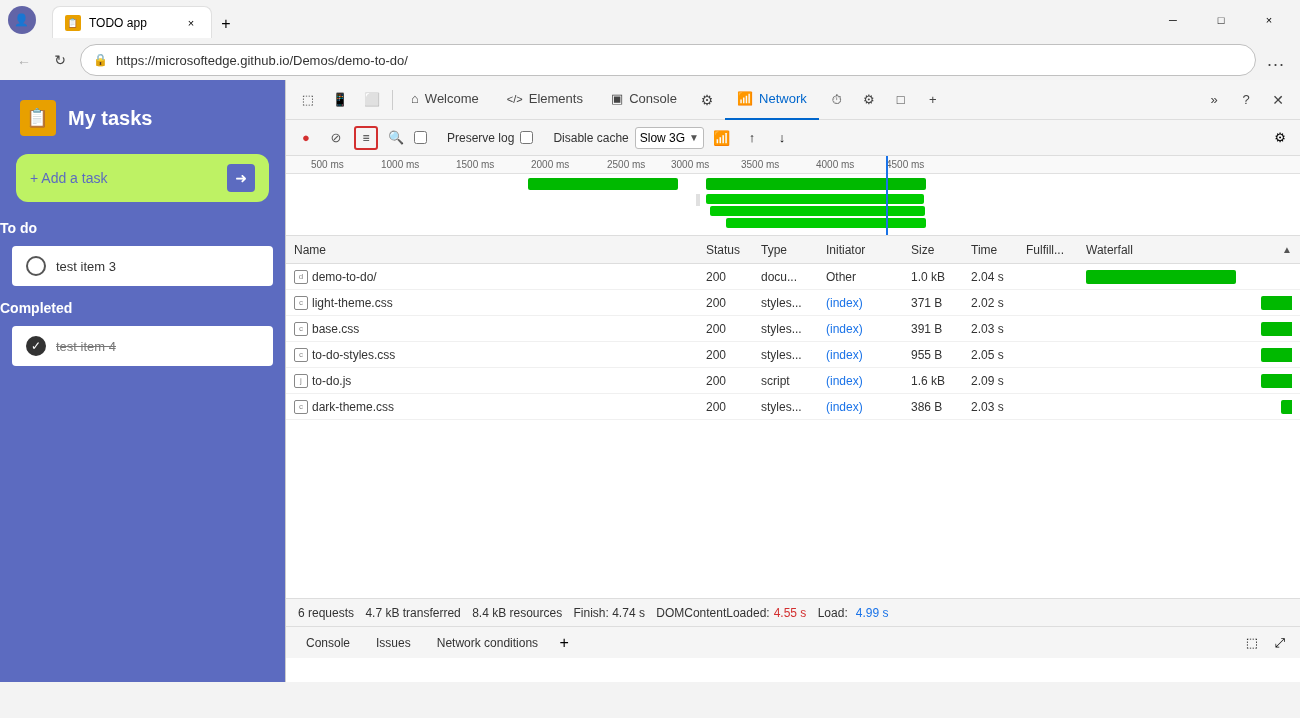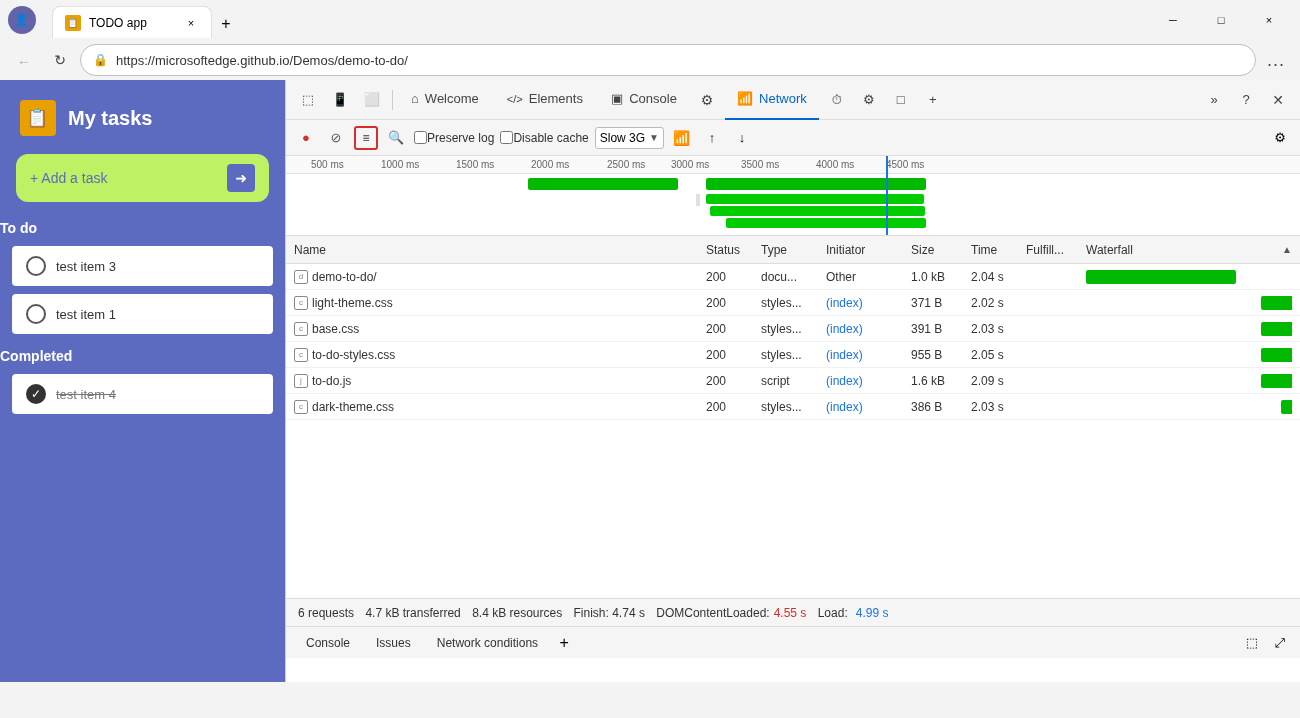--- a/index.html
+++ b/index.html
@@ -58,21 +58,21 @@
     .dt-spacer { flex: 1; }
     .dt-close-btn { width: 28px; height: 28px; border: none; background: transparent; cursor: pointer; display: flex; align-items: center; justify-content: center; font-size: 14px; color: #444; }
 
     
     .network-toolbar { display: flex; align-items: center; padding: 4px 8px; height: 36px; background: #f5f5f5; border-bottom: 1px solid #ddd; gap: 6px; }
     .nt-btn { width: 24px; height: 24px; border: none; background: transparent; cursor: pointer; border-radius: 3px; display: flex; align-items: center; justify-content: center; font-size: 13px; }
     .nt-btn.record { color: #d32f2f; }
     .nt-btn.clear { color: #555; }
     .nt-btn.filter { border: 2px solid #d32f2f; color: #333; font-size: 10px; }
     .nt-btn.search { color: #555; }
-    .nt-checkbox { display: flex; align-items: flex-start; gap: 0; font-size: 12px; color: #333; }
+    .nt-checkbox { display: flex; align-items: flex-start; gap: 20px; font-size: 12px; color: #333; }
     .nt-checkbox input { width: 13px; height: 13px; }
     .nt-select { background: white; border: 1px solid #bbb; border-radius: 3px; padding: 1px 4px; font-size: 12px; display: flex; align-items: center; gap: 4px; cursor: pointer; height: 22px; }
     .nt-arrow { font-size: 10px; color: #555; }
 
     
     .timeline-area { height: 80px; background: white; border-bottom: 1px solid #ddd; position: relative; overflow: hidden; }
 
     
     .network-table { flex: 1; overflow-y: auto; }
     .nt-header { display: flex; align-items: center; padding: 0 8px; height: 28px; background: #f5f5f5; border-bottom: 1px solid #ddd; position: sticky; top: 0; }
@@ -152,24 +152,20 @@
     <div class="add-task-bar">
       <div class="add-task-left">
         <span>+ Add a task</span>
       </div>
       <div class="add-task-arrow">➜</div>
     </div>
     <div class="section-title">To do</div>
     <div class="task-item">
       <div class="task-checkbox"></div>
       <span class="task-text">test item 3</span>
-    </div>
-    <div class="task-item">
-      <div class="task-checkbox"></div>
-      <span class="task-text">test item 1</span>
     </div>
     <div class="section-title">Completed</div>
     <div class="task-item completed-item">
       <div class="task-checkbox checked">✓</div>
       <span class="task-text strikethrough">test item 4</span>
     </div>
   </div>
 
   <div class="devtools">
 

